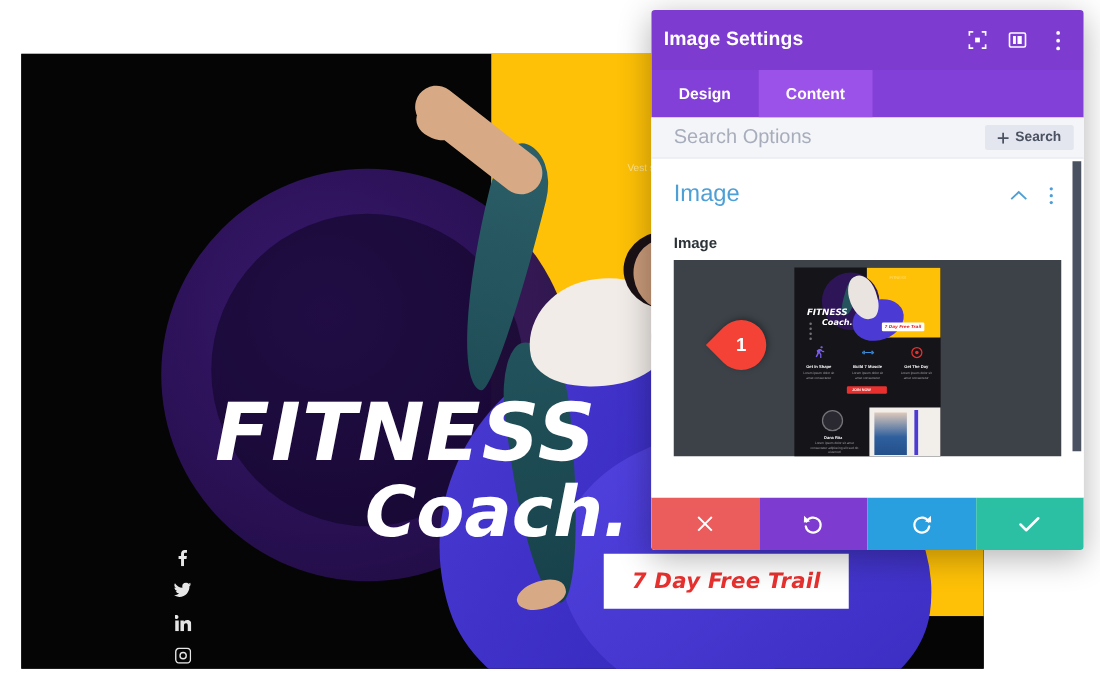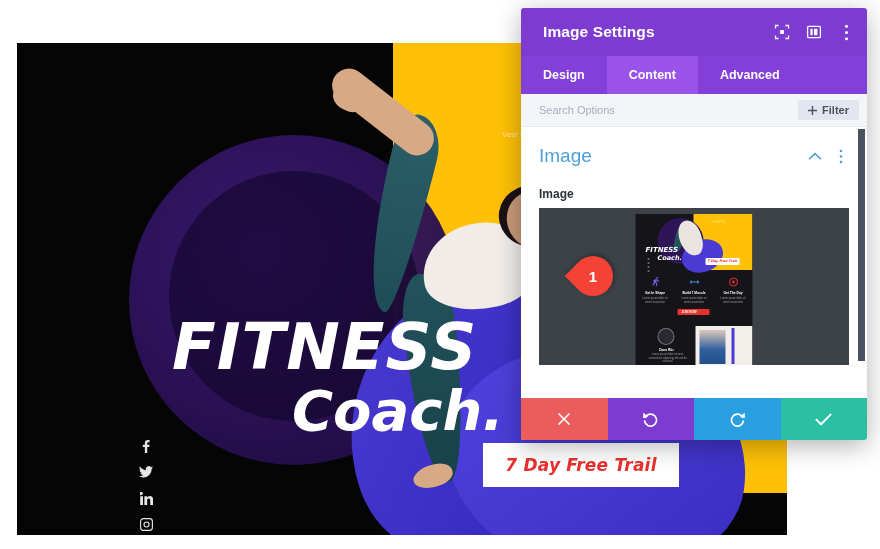--- a/index.html
+++ b/index.html
@@ -154,21 +154,21 @@
   .modal {
     position: absolute; left: 521px; top: 8px;
     width: 346px; height: 432px;
     background: #ffffff;
     box-shadow: 0 6px 26px rgba(0,0,0,.30);
     display: flex; flex-direction: column;
     border-radius: 3px; overflow: hidden;
   }
   .modal-header {
     height: 48px; background: #7e3bd0;
-    display: flex; align-items: center; padding: 0 12px 0 22px;
+    display: flex; align-items: center; padding: 0 12px 0 10px;
     flex: 0 0 48px;
   }
   .modal-title {
     color: #ffffff; font-size: 15.5px; font-weight: 600; flex: 1;
     letter-spacing: .1px;
   }
   .hdr-icons { display: flex; align-items: center; gap: 14px; }
   .hdr-icon { width: 18px; height: 18px; display: flex; align-items: center; justify-content: center; cursor: pointer; }
   .hdr-icon svg { display: block; }
 
@@ -180,21 +180,21 @@
     white-space: nowrap;
   }
   .tab.active { background: #9b52e8; }
 
   .search-row {
     height: 33px; background: #f4f5f8; border-bottom: 1px solid #e6e8ef;
     display: flex; align-items: center; padding: 0 8px 0 18px; flex: 0 0 33px;
   }
   .search-input {
     flex: 1; border: 0; background: transparent; outline: none;
-    font-size: 11px; color: #6b7280; font-family: "Liberation Sans", sans-serif;
+    font-size: 16px; color: #6b7280; font-family: "Liberation Sans", sans-serif;
   }
   .search-input::placeholder { color: #a7adbb; }
   .filter-btn {
     background: #e3e6ee; border: 0; border-radius: 2px;
     padding: 4px 10px; font-size: 11px; color: #4a5160; font-weight: 600;
     display: flex; align-items: center; gap: 5px; cursor: pointer;
     font-family: "Liberation Sans", sans-serif;
   }
 
   .modal-body { flex: 1; overflow: hidden; position: relative; background: #fff; padding: 0 18px; }
@@ -372,30 +372,29 @@
             <circle cx="2.5" cy="8.5" r="1.5" fill="#fff"></circle>
             <circle cx="2.5" cy="14.7" r="1.5" fill="#fff"></circle>
           </svg>
         </span>
       </div>
     </div>
 
     <div class="tabs">
       <div class="tab">Design</div>
       <div class="tab active">Content</div>
-      <div class="tab">Advanced</div>
     </div>
 
     <div class="search-row">
       <input class="search-input" type="text" placeholder="Search Options" style="">
       <button class="filter-btn">
         <svg width="9" height="9" viewBox="0 0 9 9">
             <path fill="#4a5160" d="M3.8 0h1.4v3.8H9v1.4H5.2V9H3.8V5.2H0V3.8h3.8z"></path>
           </svg>
-        <span>Filter</span>
+        <span>Search</span>
       </button>
     </div>
 
     <div class="modal-body">
 
       <div class="section-head">
         <div class="section-title">Image</div>
         <span class="sec-icon">
           <svg width="14" height="9" viewBox="0 0 14 9">
               <path fill="none" stroke="#4d9fd6" stroke-width="1.5" d="M1 7.3 7 1.6l6 5.7"></path>

